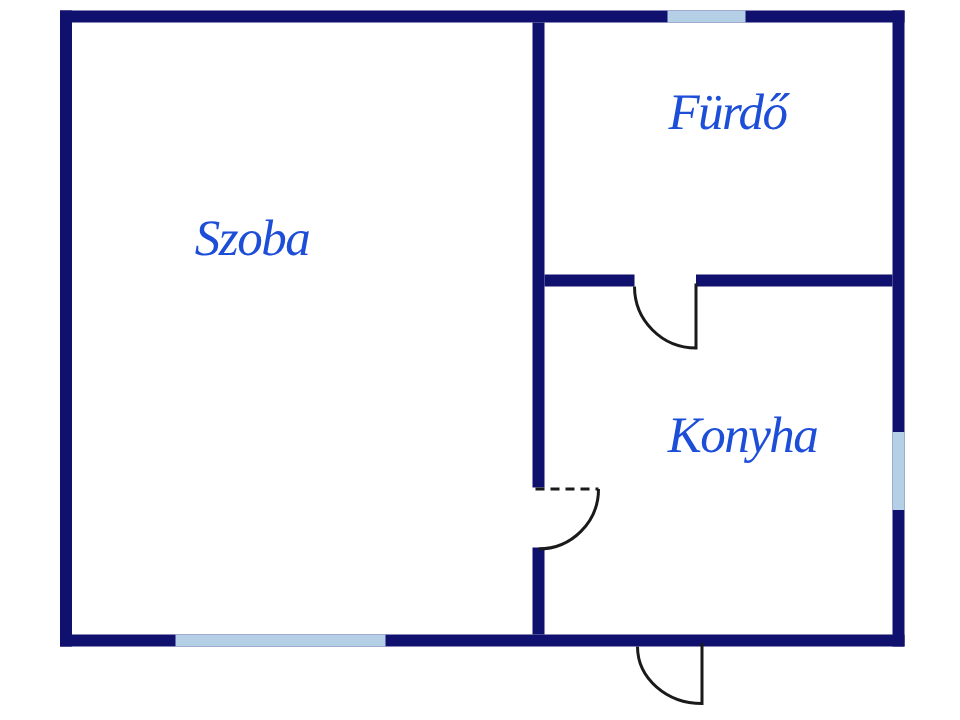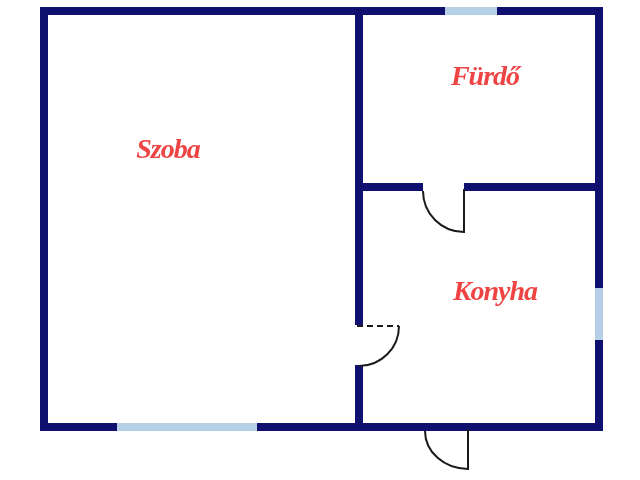--- a/index.html
+++ b/index.html
@@ -27,25 +27,25 @@
     stroke-linecap: butt;
   }
   .door-leaf-dashed {
     fill: none;
     stroke-width: 2;
     stroke-dasharray: 6 4;
   }
   .room-label {
     position: absolute;
     transform: translate(-50%, -50%);
-    font-weight: bold;
+    font-weight: normal;
     font-style: italic;
-    font-size: 28px;
+    font-size: 34px;
     letter-spacing: -1px;
-    color: #ef4444;
+    color: #1d4ed8;
     white-space: nowrap;
     user-select: none;
   }
 </style>
 </head>
 <body>
 
 <div class="canvas">
 
   <svg class="plan-svg" width="640" height="480" viewBox="0 0 640 480">
@@ -74,19 +74,19 @@
 
       <path class="door" d="M423,191 A41,41 0 0 0 464,232 L464,189" stroke="#1a1a1a"></path>
 
       <path class="door-leaf-dashed" d="M357,326 L399,326" stroke="#1a1a1a"></path>
       <path class="door" d="M399,326 A40,40 0 0 1 359,366" stroke="#1a1a1a"></path>
 
       <path class="door" d="M425,431 A43,38 0 0 0 468,469 L468,429" stroke="#1a1a1a"></path>
     </g>
   </svg>
 
-  <div class="room-label" style="left:168px; top:149px;">Szoba</div>
+  <div class="room-label" style="left:168px; top:160px;">Szoba</div>
 
   <div class="room-label" style="left:485px; top:76px;">Fürdő</div>
 
   <div class="room-label" style="left:495px; top:291px;text-align:center;">Konyha</div>
 
 </div>
 
 </body></html>

